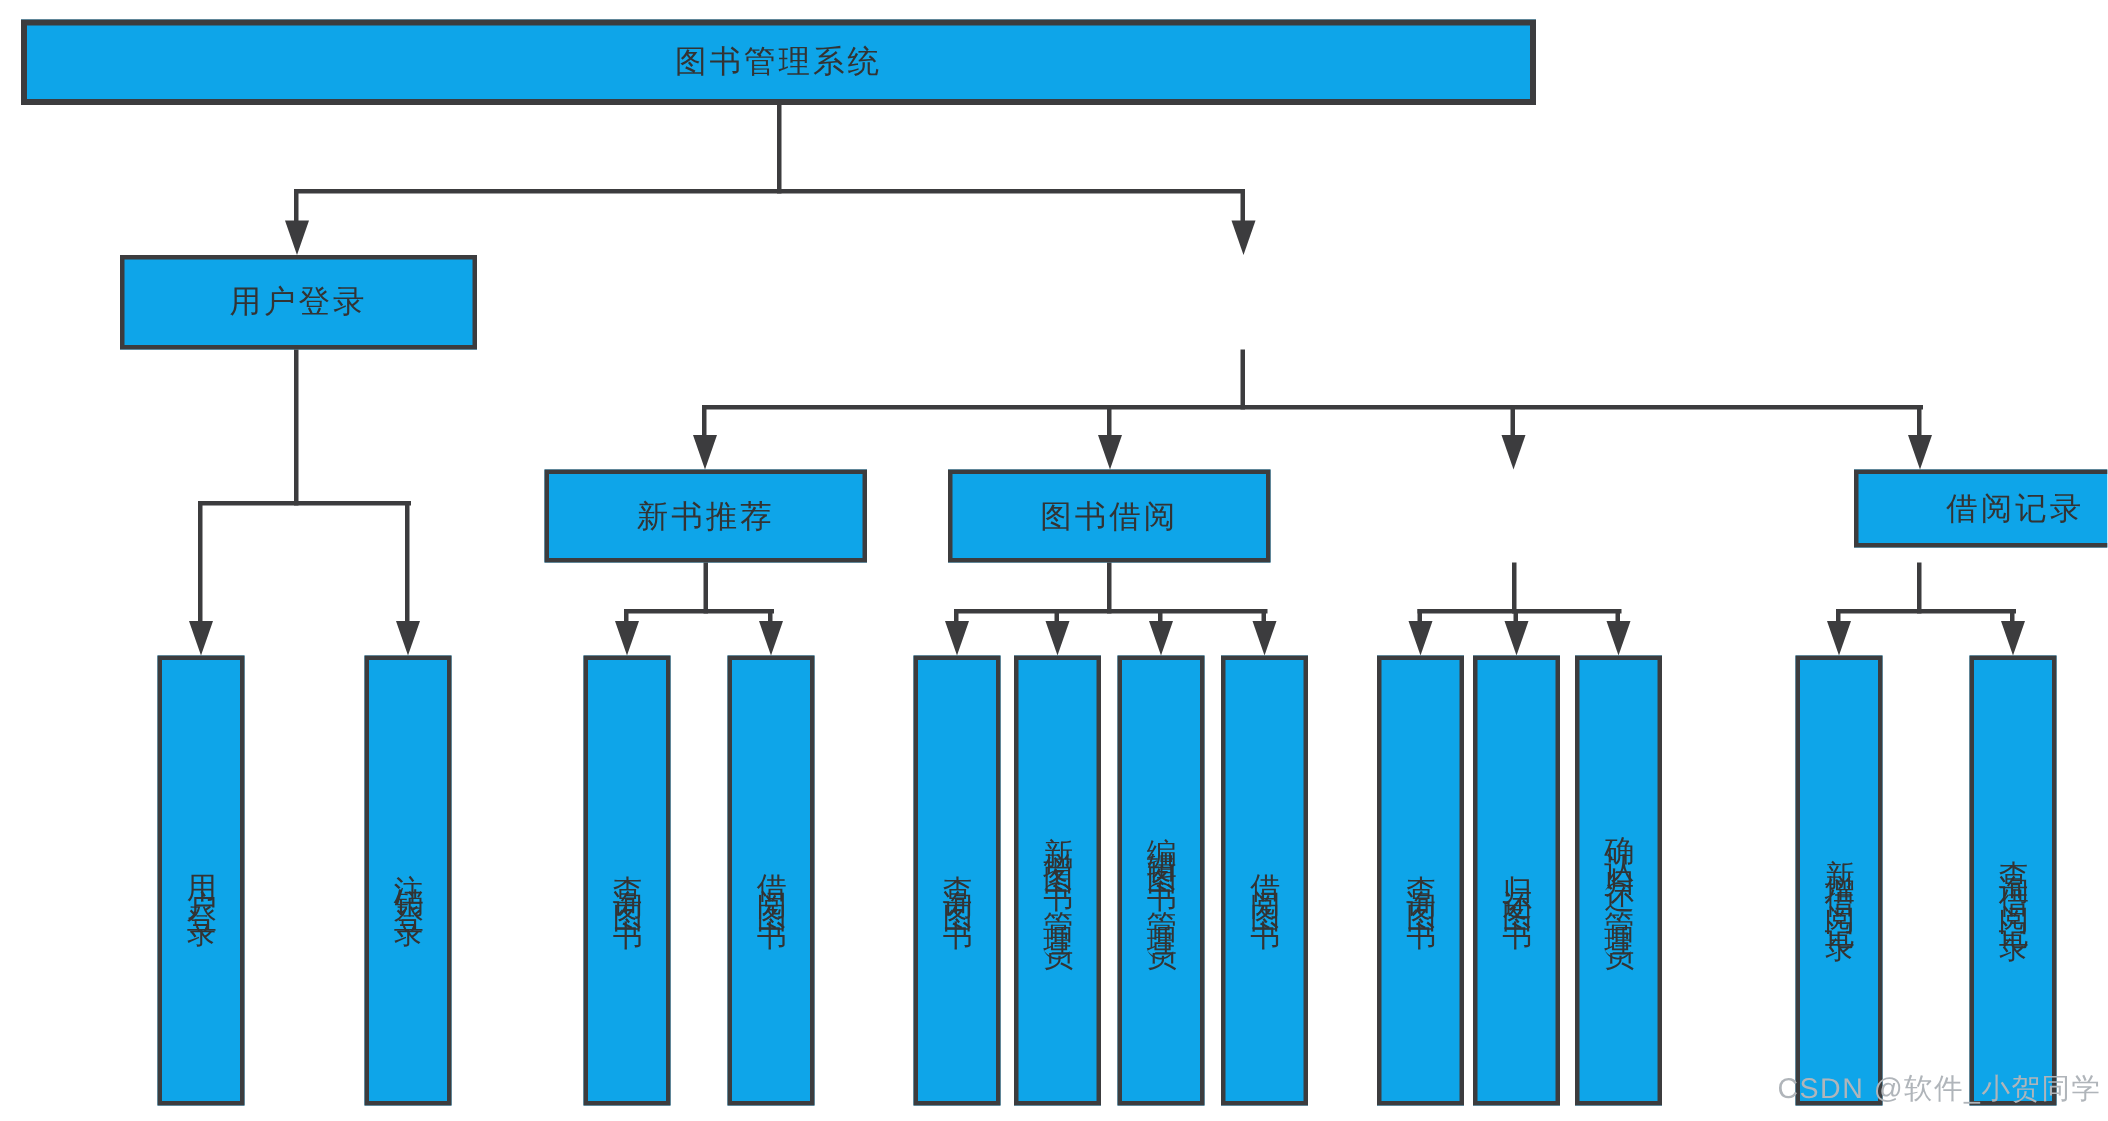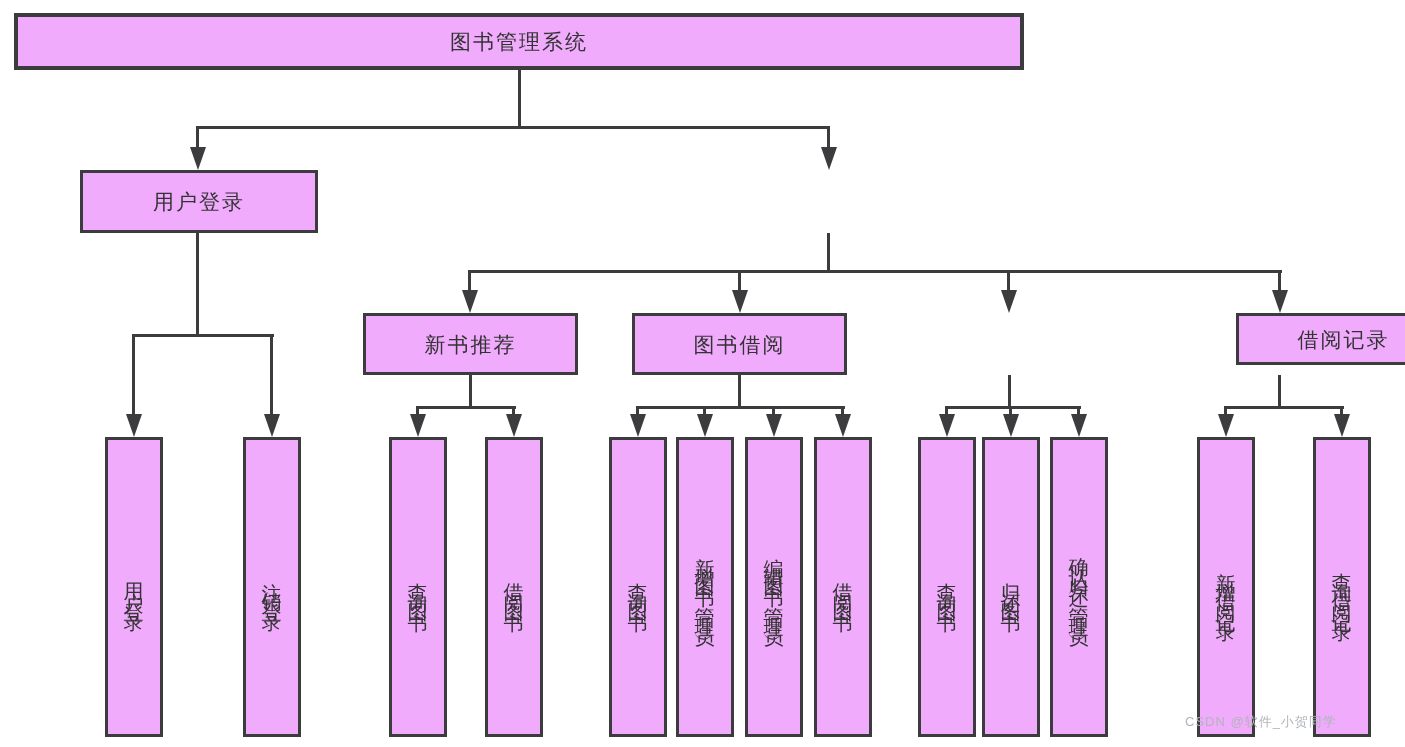--- a/index.html
+++ b/index.html
@@ -9,21 +9,21 @@
     height: 747px;
     background: #ffffff;
     font-family: "Liberation Sans", sans-serif;
     color: #333333;
     overflow: hidden;
   }
   .box {
     position: absolute;
     box-sizing: border-box;
     border: 3px solid #3c3c3e;
-    background: #f0abfc;
+    background: #0ea5e9;
     display: flex;
     align-items: center;
     justify-content: center;
     font-size: 21px;
     letter-spacing: 2px;
     line-height: 1;
   }
   .root-box { border-width: 4px; }
   .leaf {
     writing-mode: vertical-rl;
@@ -43,21 +43,21 @@
     width: 0;
     height: 0;
     border-left: 8px solid transparent;
     border-right: 8px solid transparent;
     border-top: 23px solid #3c3c3e;
   }
   .watermark {
     position: absolute;
     left: 1185px;
     top: 713px;
-    font-size: 13px;
+    font-size: 19px;
     letter-spacing: 1px;
     color: #b0b5ba;
     z-index: 5;
     white-space: nowrap;
   }
 </style>
 </head>
 <body>
 
 <div class="canvas">

